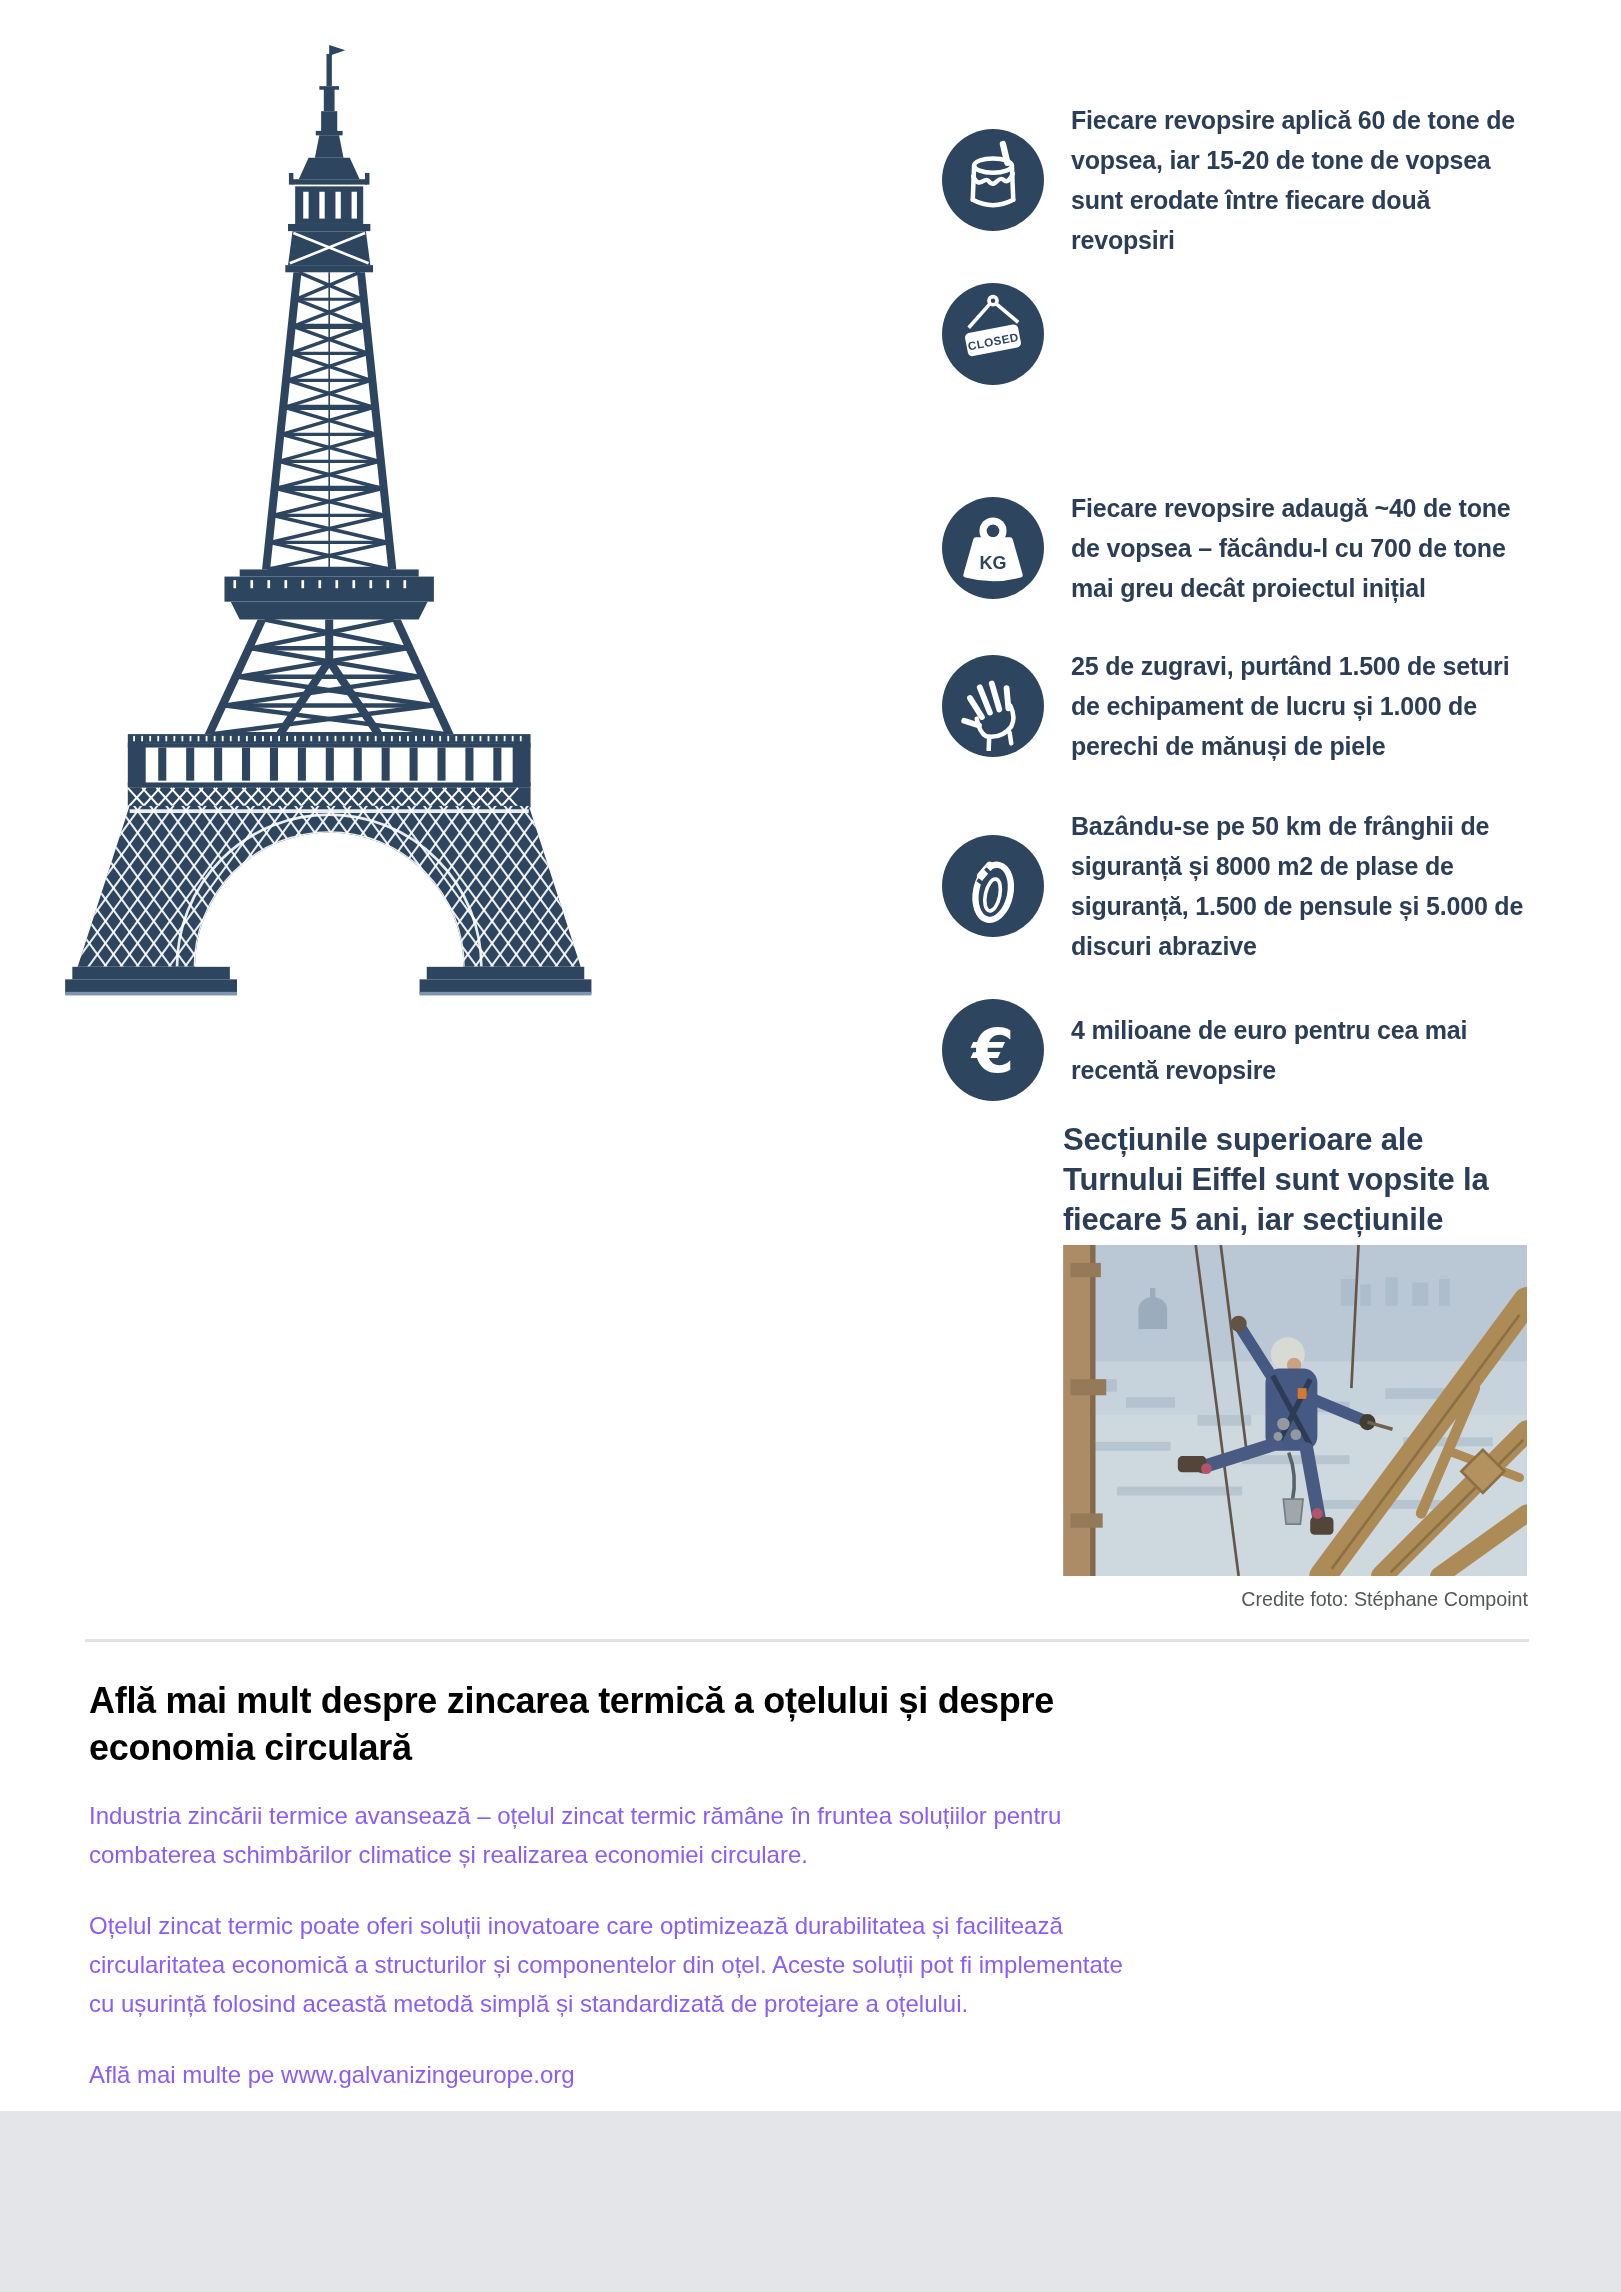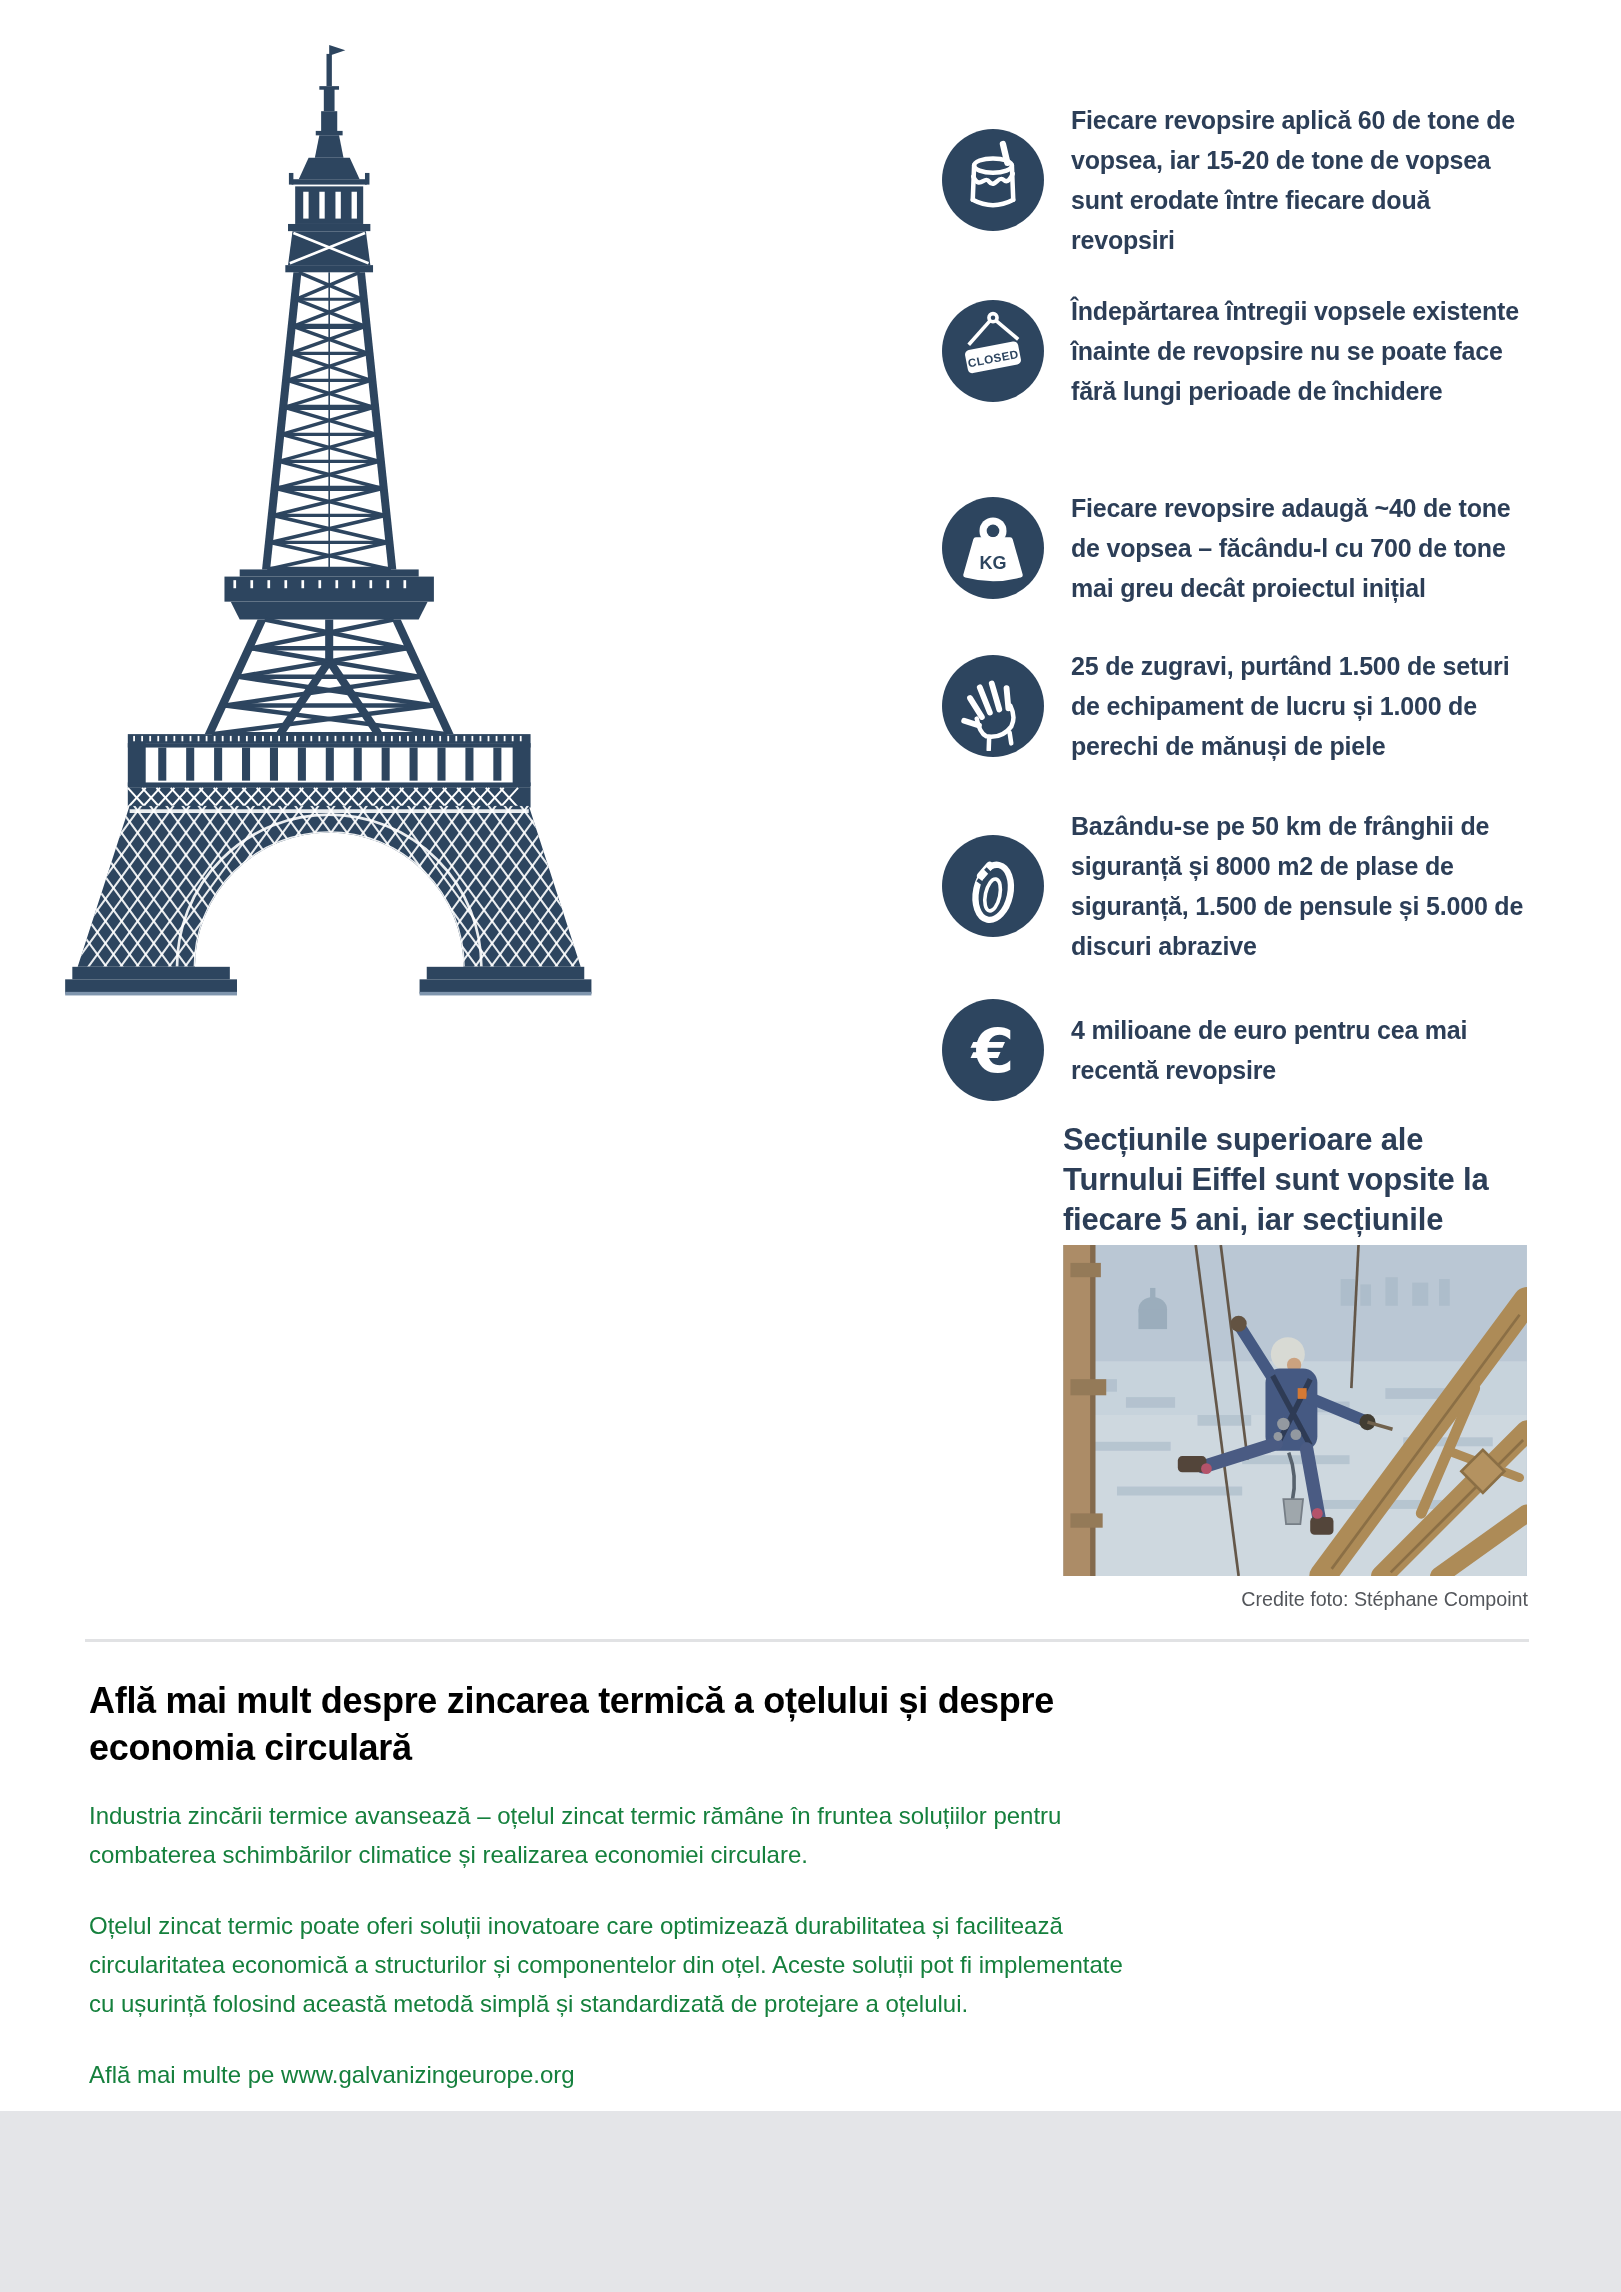--- a/index.html
+++ b/index.html
@@ -16,21 +16,21 @@
   
   .photo{position:absolute;left:1063px;top:1245px;width:464px;height:331px;overflow:hidden;background:#c3cfda;}
   .photo svg{display:block;width:464px;height:331px;}
   .photo-caption{position:absolute;left:1063px;top:1587px;width:464px;margin:1px;text-align:right;font-size:19.7px;color:#53565b;}
 
   .divider{position:absolute;left:85px;top:1639px;width:1444px;height:2.7px;background:#e1e2e4;}
 
   
   .learn{position:absolute;left:89px;top:1677px;width:1039px;}
   .learn h2{margin:0 0 25px 0;font-size:36px;line-height:47px;font-weight:bold;color:#000000;letter-spacing:-0.3px;}
-  .learn p{margin:0 0 32px 0;font-size:24px;line-height:39px;color:#15803d;}
+  .learn p{margin:0 0 32px 0;font-size:24px;line-height:39px;color:#8b5cf6;}
   .learn p.cta{margin-top:12.5px;margin-bottom:11px;}
 
   
   .footer{position:absolute;left:0;top:2111px;width:1621px;height:182px;background:#e4e5e8;}
 
   .tower-wrap{position:absolute;left:58px;top:43px;width:537px;height:958px;}
 </style>
 </head>
 <body>
 
@@ -365,21 +365,20 @@
       <svg viewBox="0 0 100 100">
         <circle cx="50" cy="13" r="4.5" fill="none" stroke="#fff" stroke-width="4"></circle>
         <path d="M47,16 L23,43" stroke="#fff" stroke-width="4"></path>
         <path d="M53,16 L78,37" stroke="#fff" stroke-width="4"></path>
         <g transform="rotate(-11 50 57)">
           <rect x="20" y="44" width="60" height="26" rx="5" fill="#fff"></rect>
           <text x="50" y="63" text-anchor="middle" font-family="Liberation Sans, sans-serif" font-size="13" font-weight="bold" fill="#2d455f" letter-spacing="0.5">CLOSED</text>
         </g>
       </svg>
     </span>
-    <p class="fact-text">Îndepărtarea întregii vopsele existente înainte de revopsire nu se poate face fără lungi perioade de închidere</p>
   </div>
 
   <div class="fact" style="top:480px">
     <span class="icon-circle">
       <svg viewBox="0 0 100 100">
         <circle cx="50" cy="31" r="15" fill="#fff"></circle>
         <circle cx="50" cy="31" r="7" fill="#2d455f"></circle>
         <path d="M31,41 L69,41 L80,80 Q50,88 20,80 Z" fill="#fff" stroke="#fff" stroke-width="6" stroke-linejoin="round"></path>
         <text x="50" y="73" text-anchor="middle" font-family="Liberation Sans, sans-serif" font-size="20" font-weight="bold" fill="#2d455f">KG</text>
       </svg>

